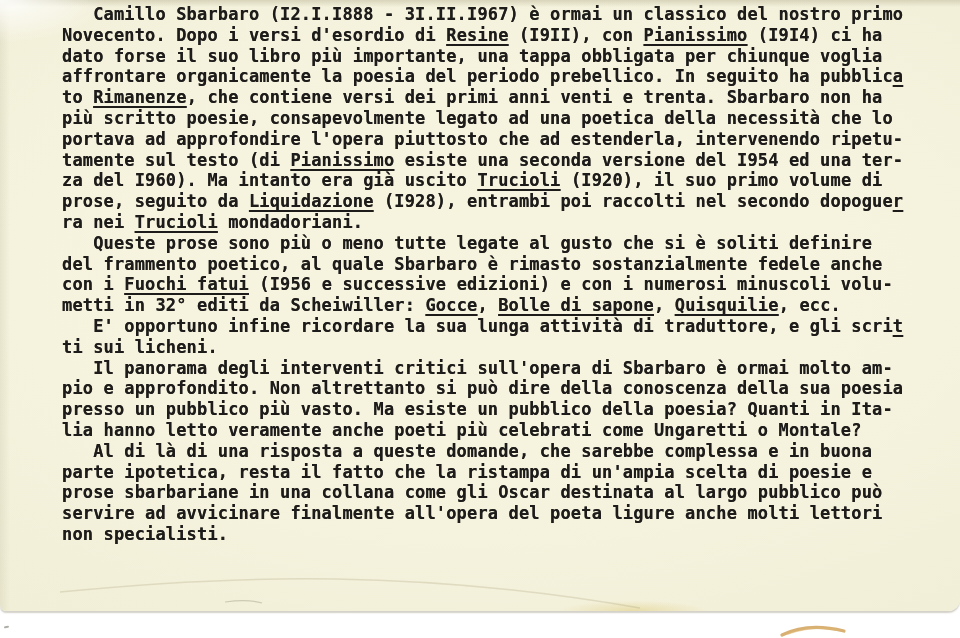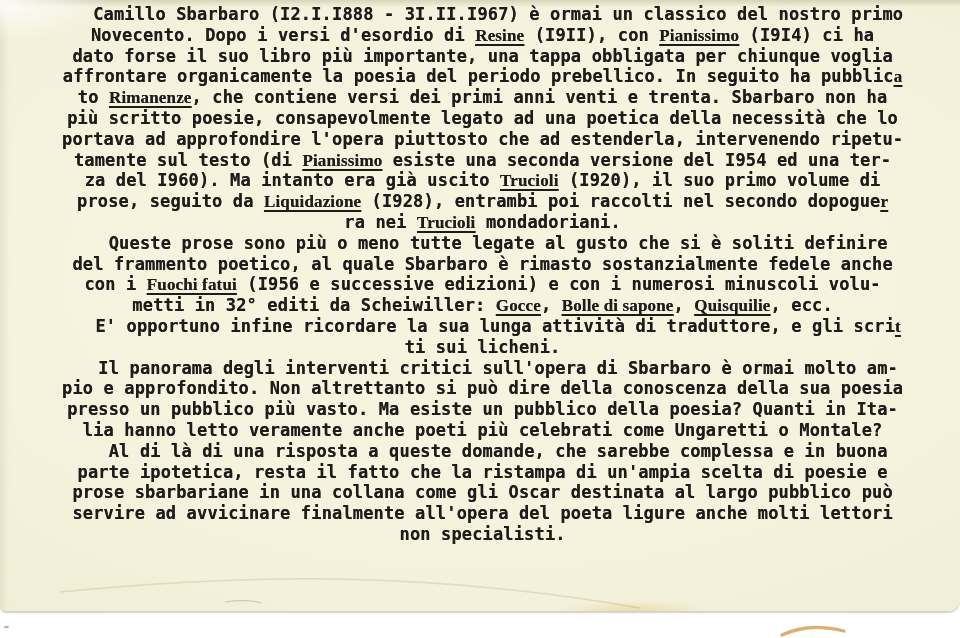--- a/index.html
+++ b/index.html
@@ -5,21 +5,20 @@
   html, body {
     margin: 0; padding: 0;
     width: 960px; height: 638px;
     background: #ffffff;
     overflow: hidden;
   }
   .stage {
     position: relative;
     width: 868px; height: 638px;
     background: var(--bg, #ffffff);
-    text-align: center;
   }
   .paper {
     position: absolute;
     left: 0; top: 0;
     width: 960px; height: 611px;
     background:
       radial-gradient(150px 60px at 0% 0%, rgba(255,255,255,0.9), rgba(255,255,255,0) 70%),
       linear-gradient(180deg, rgba(150,145,110,0.30) 0px, rgba(150,145,110,0) 7px),
       linear-gradient(90deg, rgba(150,145,110,0.14) 0px, rgba(150,145,110,0) 10px),
       radial-gradient(100px 14px at 66% 100%, rgba(214,192,96,0.40), rgba(214,192,96,0) 75%),
@@ -37,21 +36,20 @@
     letter-spacing: 0.15px;
     color: var(--ink, #1d1c1a);
     white-space: pre;
     text-shadow: 0 0 0.4px rgba(29,28,26,0.75);
   }
   .line { height: 20.8px; }
   .u {
     text-decoration: underline;
     text-decoration-thickness: 1.8px;
     text-underline-offset: 3px;
-    font-family: Liberation Serif, serif;
   }
   .crease-svg {
     position: absolute; left: 0; top: 560px;
     width: 700px; height: 55px;
     pointer-events: none;
   }
   .smudge-svg {
     position: absolute; left: 778px; top: 620px;
     width: 72px; height: 18px;
     filter: blur(0.5px);

